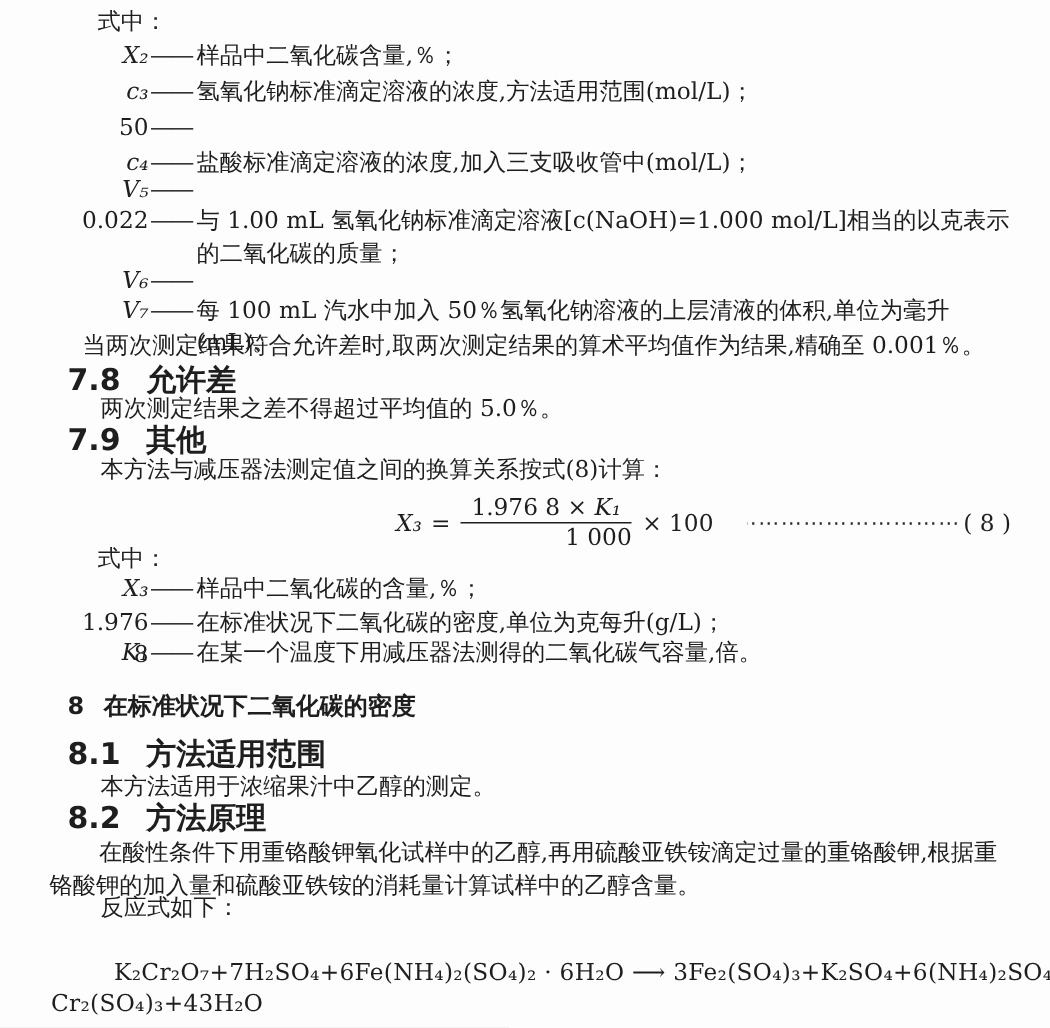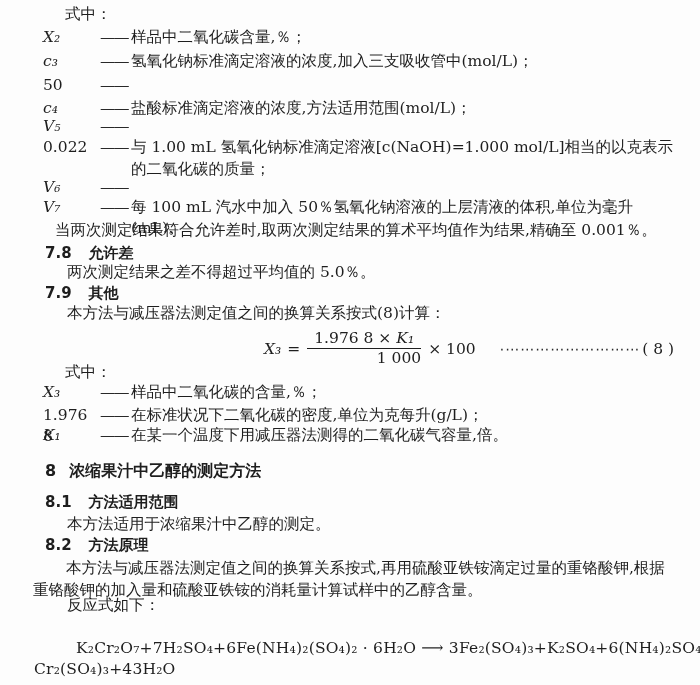--- a/index.html
+++ b/index.html
@@ -12,26 +12,26 @@
     font-family:"DejaVu Serif","Liberation Serif",serif;
     font-size:15.5px;
     color:#1e1e1e;
     -webkit-font-smoothing:antialiased;
   }
   .line{position:absolute;line-height:21px;white-space:nowrap;}
   .wrapline{position:absolute;line-height:22px;}
   .it{font-style:italic;}
   
   .def{position:absolute;left:43px;right:24px;display:flex;align-items:baseline;line-height:21px;}
-  .def .sym{width:56px;flex:none;}
+  .def .sym{width:56px;flex:none;text-align:right;}
   .def .dash{flex:none;letter-spacing:-1.5px;padding:0 3px 0 1px;}
   .def .txt{flex:1;min-width:0;}
   
   .h{position:absolute;left:45px;font-family:"DejaVu Sans","Liberation Sans",sans-serif;
-     font-weight:bold;font-size:15px;line-height:21px;white-space:nowrap;}
+     font-weight:bold;font-size:20px;line-height:21px;white-space:nowrap;}
   .h .snum{margin-right:17px;}
   .h-big{font-size:16px;}
   .h-big .snum{margin-right:13px;}
   
   .formula{position:absolute;left:264px;right:26px;display:flex;align-items:center;}
   .f-eq{margin:0 7px 0 6px;}
   .frac{display:inline-flex;flex-direction:column;text-align:right;line-height:17px;}
   .frac .fnum{border-bottom:1.4px solid #1e1e1e;padding:0 7px 1px 7px;}
   .frac .fden{padding-top:1px;}
   .frac .fvar{margin-left:5px;}
@@ -50,30 +50,30 @@
   <div class="line" style="top:4px;left:65px">式中：</div>
 
   <div class="def" style="top:27px">
     <span class="sym it">X₂</span>
       <span class="dash">——</span>
       <span class="txt">样品中二氧化碳含量,％；</span>
   </div>
   <div class="def" style="top:51px">
     <span class="sym it">c₃</span>
       <span class="dash">——</span>
-      <span class="txt">氢氧化钠标准滴定溶液的浓度,加入三支吸收管中(mol/L)；</span>
+      <span class="txt">氢氧化钠标准滴定溶液的浓度,方法适用范围(mol/L)；</span>
   </div>
   <div class="def" style="top:75px">
     <span class="sym">50</span>
       <span class="dash">——</span>
   </div>
   <div class="def" style="top:98px">
     <span class="sym it">c₄</span>
       <span class="dash">——</span>
-      <span class="txt">盐酸标准滴定溶液的浓度,方法适用范围(mol/L)；</span>
+      <span class="txt">盐酸标准滴定溶液的浓度,加入三支吸收管中(mol/L)；</span>
   </div>
   <div class="def" style="top:116px">
     <span class="sym it">V₅</span>
       <span class="dash">——</span>
   </div>
   <div class="def" style="top:136px;line-height:22px">
     <span class="sym">0.022</span>
       <span class="dash">——</span>
       <span class="txt">与 1.00 mL 氢氧化钠标准滴定溶液[c(NaOH)=1.000 mol/L]相当的以克表示的二氧化碳的质量；</span>
   </div>
@@ -123,31 +123,31 @@
       <span class="dash">——</span>
       <span class="txt">在标准状况下二氧化碳的密度,单位为克每升(g/L)；</span>
   </div>
   <div class="def" style="top:425px">
     <span class="sym it">K₁</span>
       <span class="dash">——</span>
       <span class="txt">在某一个温度下用减压器法测得的二氧化碳气容量,倍。</span>
   </div>
 
   <div class="h h-big" style="top:460px">
-    <span class="snum">8</span><span class="stitle">浓缩果汁中乙醇的测定方法</span>
+    <span class="snum">8</span><span class="stitle">在标准状况下二氧化碳的密度</span>
   </div>
 
   <div class="h" style="top:492px">
     <span class="snum">8.1</span><span class="stitle">方法适用范围</span>
   </div>
   <div class="line" style="top:514px;left:67px">本方法适用于浓缩果汁中乙醇的测定。</div>
 
   <div class="h" style="top:535px">
     <span class="snum">8.2</span><span class="stitle">方法原理</span>
   </div>
-  <div class="wrapline" style="top:557px;left:33px;right:24px;text-indent:33px">本方法与减压器法测定值之间的换算关系按式,再用硫酸亚铁铵滴定过量的重铬酸钾,根据重铬酸钾的加入量和硫酸亚铁铵的消耗量计算试样中的乙醇含量。</div>
+  <div class="wrapline" style="top:557px;left:33px;right:24px;text-indent:33px">在酸性条件下用重铬酸钾氧化试样中的乙醇,再用硫酸亚铁铵滴定过量的重铬酸钾,根据重铬酸钾的加入量和硫酸亚铁铵的消耗量计算试样中的乙醇含量。</div>
 
   <div class="line" style="top:595px;left:67px">反应式如下：</div>
 
   <div class="eq" style="top:638px;left:76px">K₂Cr₂O₇+7H₂SO₄+6Fe(NH₄)₂(SO₄)₂ · 6H₂O ⟶ 3Fe₂(SO₄)₃+K₂SO₄+6(NH₄)₂SO₄+</div>
   <div class="eq" style="top:659px;left:34px">Cr₂(SO₄)₃+43H₂O</div>
 
 </div>
 
 </body></html>

